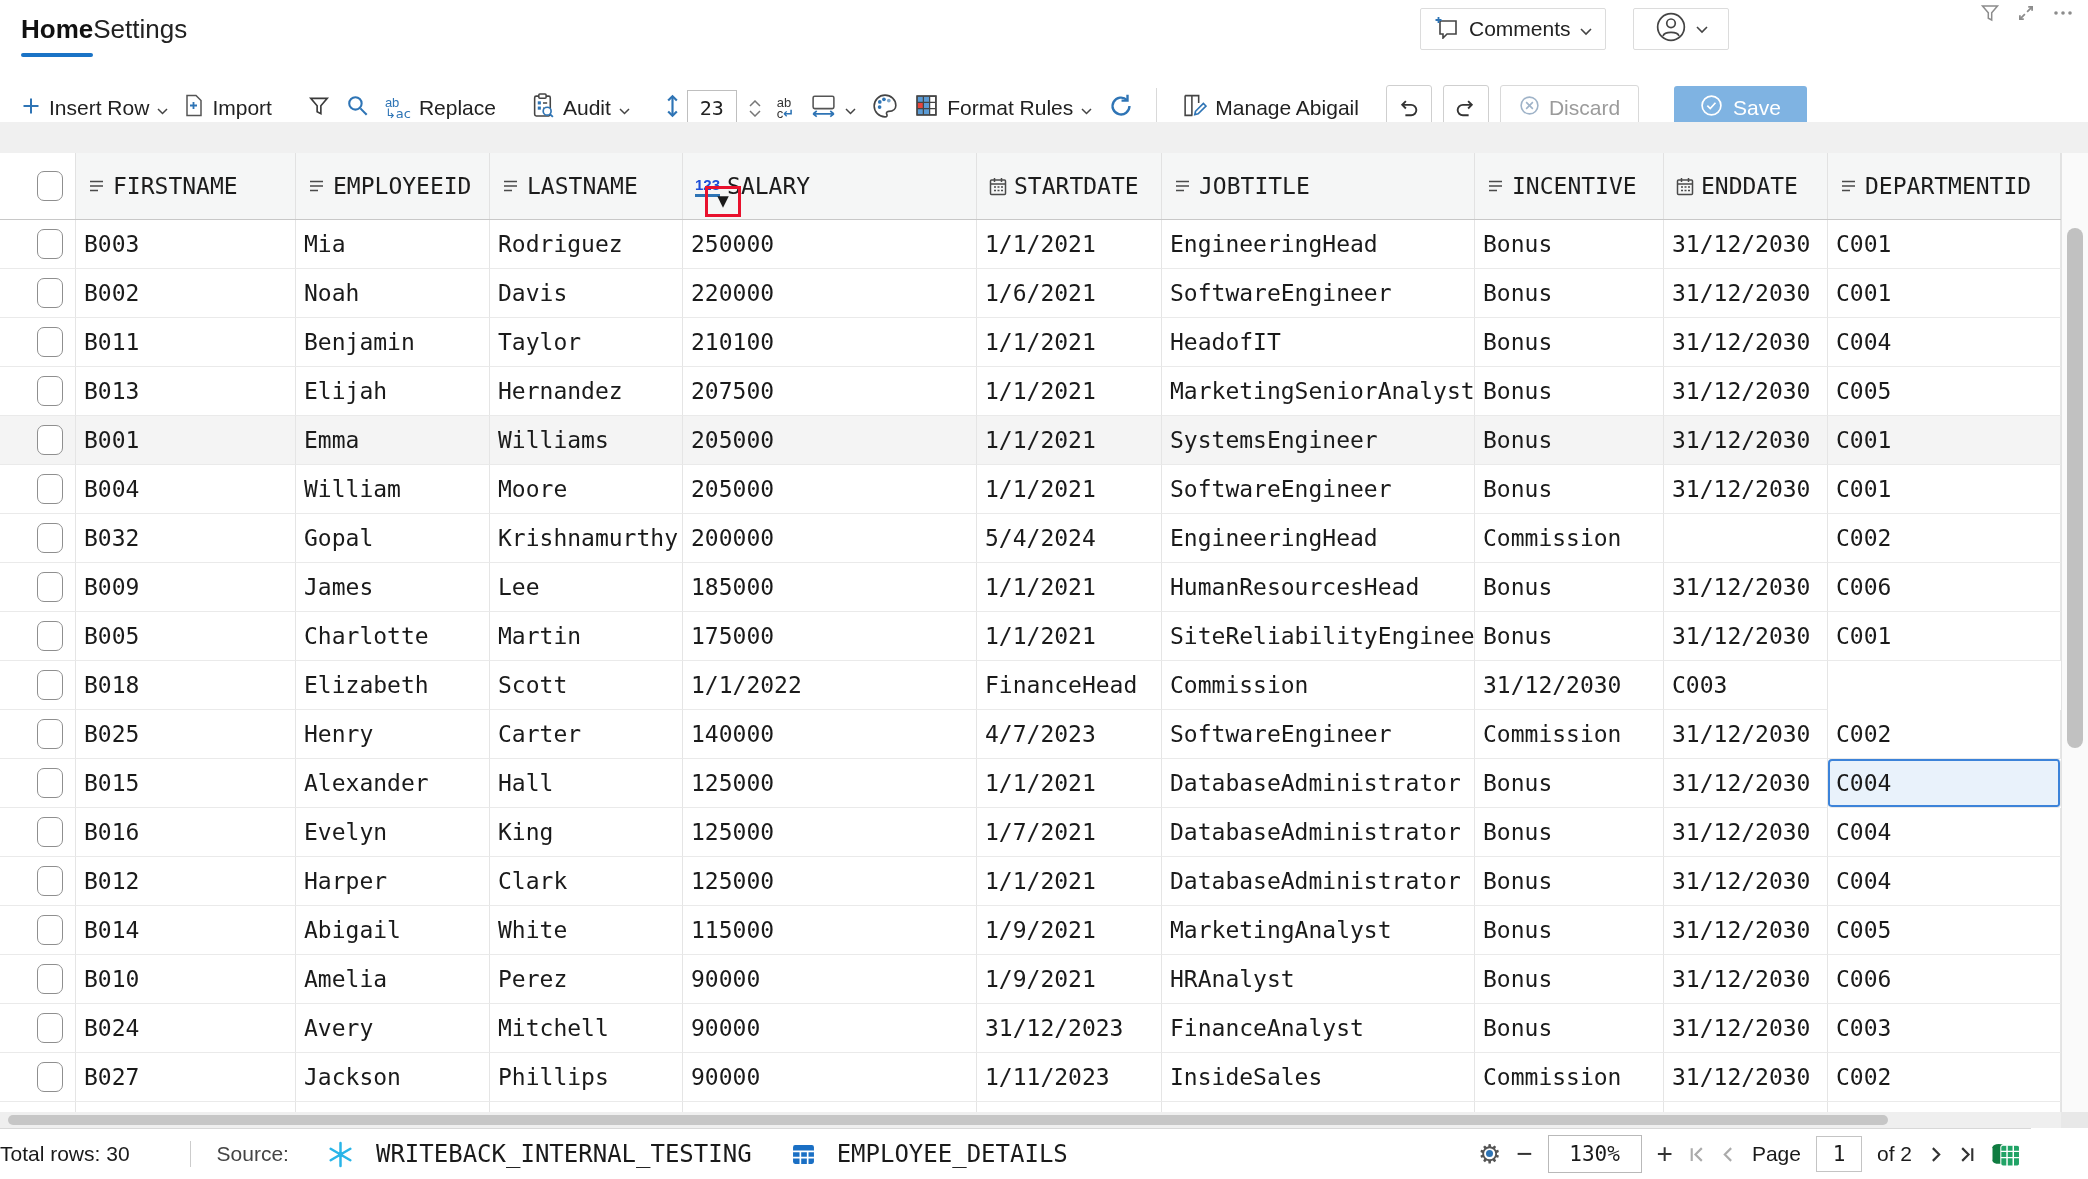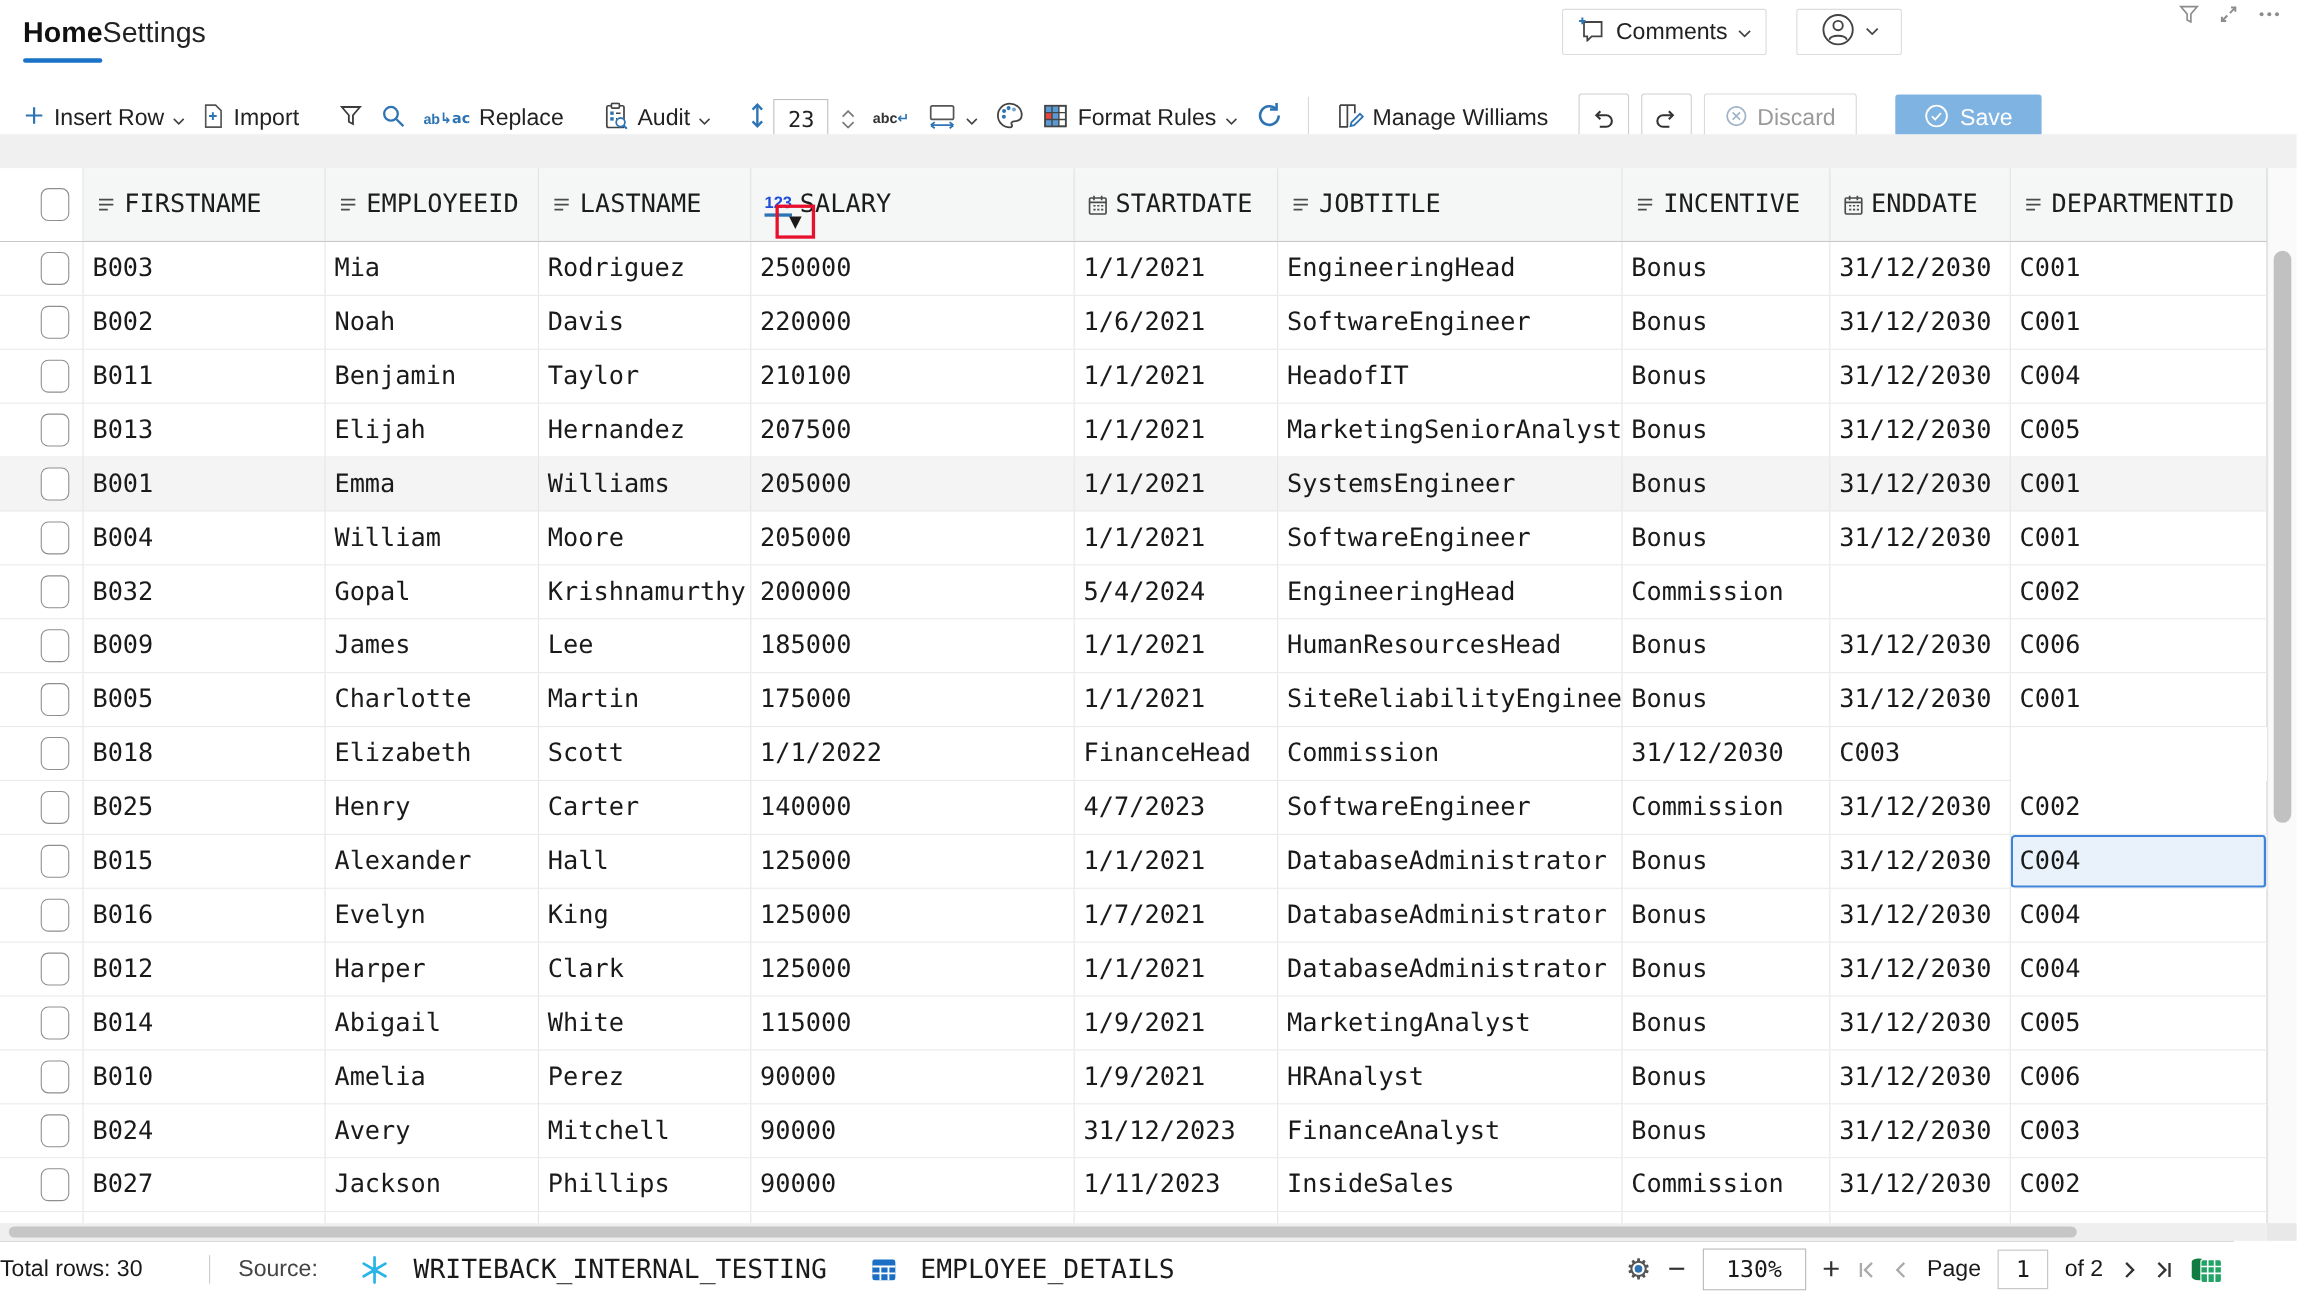--- a/index.html
+++ b/index.html
@@ -21,21 +21,21 @@
     border:1px solid #dcdcdc;border-radius:2px;padding:0 13px;font-size:21px;background:#fff;}
   .avatar-btn{position:absolute;left:1633px;top:8px;height:40px;width:94px;display:flex;align-items:center;
     justify-content:center;gap:9px;border:1px solid #dcdcdc;border-radius:2px;background:#fff;}
 
   
   .toolbar{position:absolute;left:0;top:82px;width:2088px;height:52px;display:flex;align-items:center;padding-left:21px;box-sizing:border-box;background:#fff;font-size:21px;}
   .titem{display:flex;align-items:center;gap:8px;margin-right:16px;white-space:nowrap;}
   .tdiv{width:1px;height:40px;background:#d9d9d9;margin:0 14px 0 6px;}
   .rh-input{width:48px;height:34px;border:1px solid #bfbfbf;background:#fff;display:flex;align-items:center;justify-content:center;font-size:20px;}
   .stepper{display:flex;flex-direction:column;gap:3px;margin-left:4px;}
-  .wrap-icon,.replace-icon{display:flex;line-height:11px;font-size:13px;font-weight:bold;}
+  .wrap-icon,.replace-icon{display:flex;flex-direction:column;line-height:11px;font-size:13px;font-weight:normal;}
   .replace-icon span{color:#2E74B5;}
   .wrap-icon .w1{color:#333;}
   .wrap-icon .w2{color:#333;}
   .wrap-icon b{color:#2E74B5;font-family:"DejaVu Sans",sans-serif;}
   .glyph{font-family:"DejaVu Sans",sans-serif;}
   .toolbar-right{display:flex;align-items:center;margin-left:auto;margin-right:383px;gap:11px;}
   .sqbtn{width:44px;height:44px;border:1px solid #cfcfcf;border-radius:3px;background:#fff;display:flex;align-items:center;justify-content:center;}
   .discard-btn{height:44px;border:1px solid #d9d9d9;border-radius:3px;background:#fff;color:#9b9b9b;
     display:flex;align-items:center;gap:9px;padding:0 18px;font-size:21px;}
   .save-btn{height:44px;border:none;border-radius:3px;background:#7FB3E2;color:#fff;
@@ -263,21 +263,21 @@
           </svg></span>
     </div>
 
     <div class="toolbar-right">
       <div class="tdiv"></div>
       <div class="titem">
         <span><svg width="25" height="25" viewBox="0 0 24 24">
               <path d="M3 2.5h13v7M3 2.5v19h7M9.5 2.5v19" fill="none" stroke="#444" stroke-width="1.5"></path>
               <path d="M13 17.5L20.5 10l2.5 2.5L15.5 20l-3.2.7z" fill="none" stroke="#2E74B5" stroke-width="1.6"></path>
             </svg></span>
-        <span>Manage Williams</span>
+        <span>Manage Abigail</span>
       </div>
       <div class="sqbtn">
         <svg width="23" height="21" viewBox="0 0 22 20">
             <path d="M5 6.5h8.5a5 5 0 010 10H8" fill="none" stroke="#333" stroke-width="1.8"></path>
             <path d="M8.5 3L5 6.5 8.5 10" fill="none" stroke="#333" stroke-width="1.8"></path>
           </svg>
       </div>
       <div class="sqbtn">
         <svg width="23" height="21" viewBox="0 0 22 20">
             <g transform="translate(22,0) scale(-1,1)">

